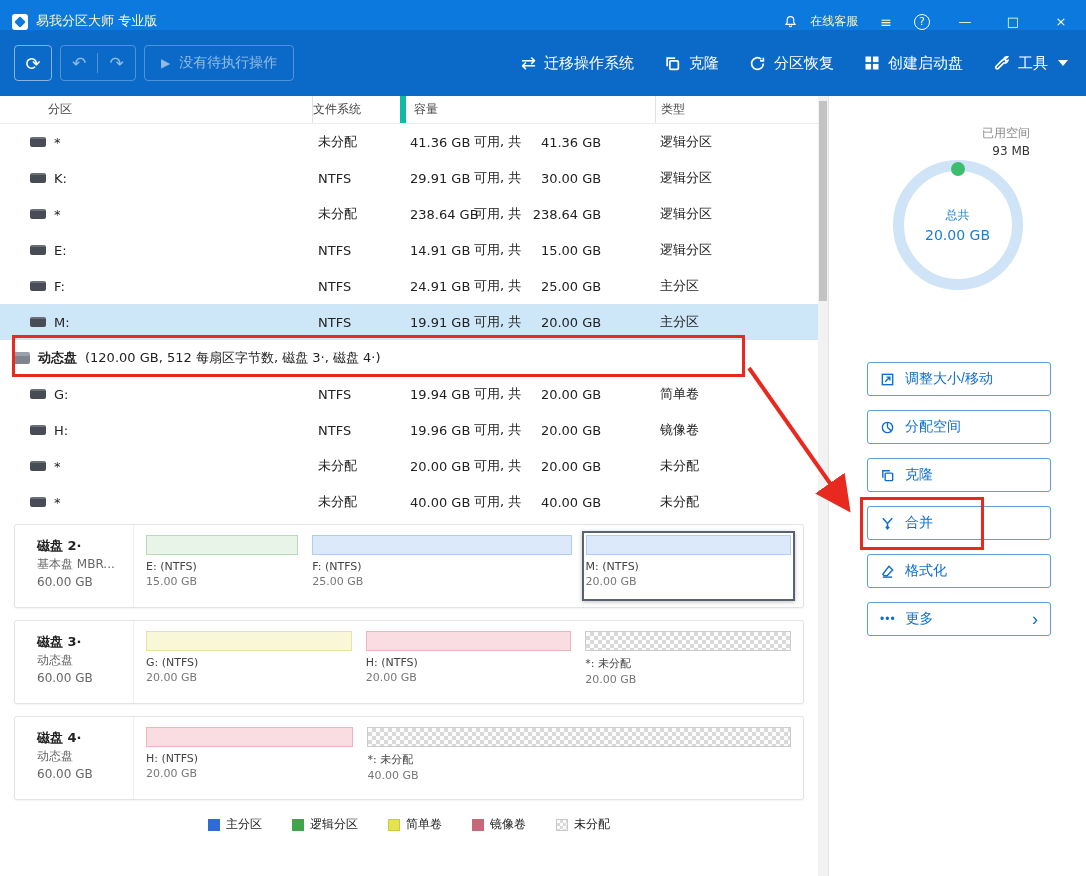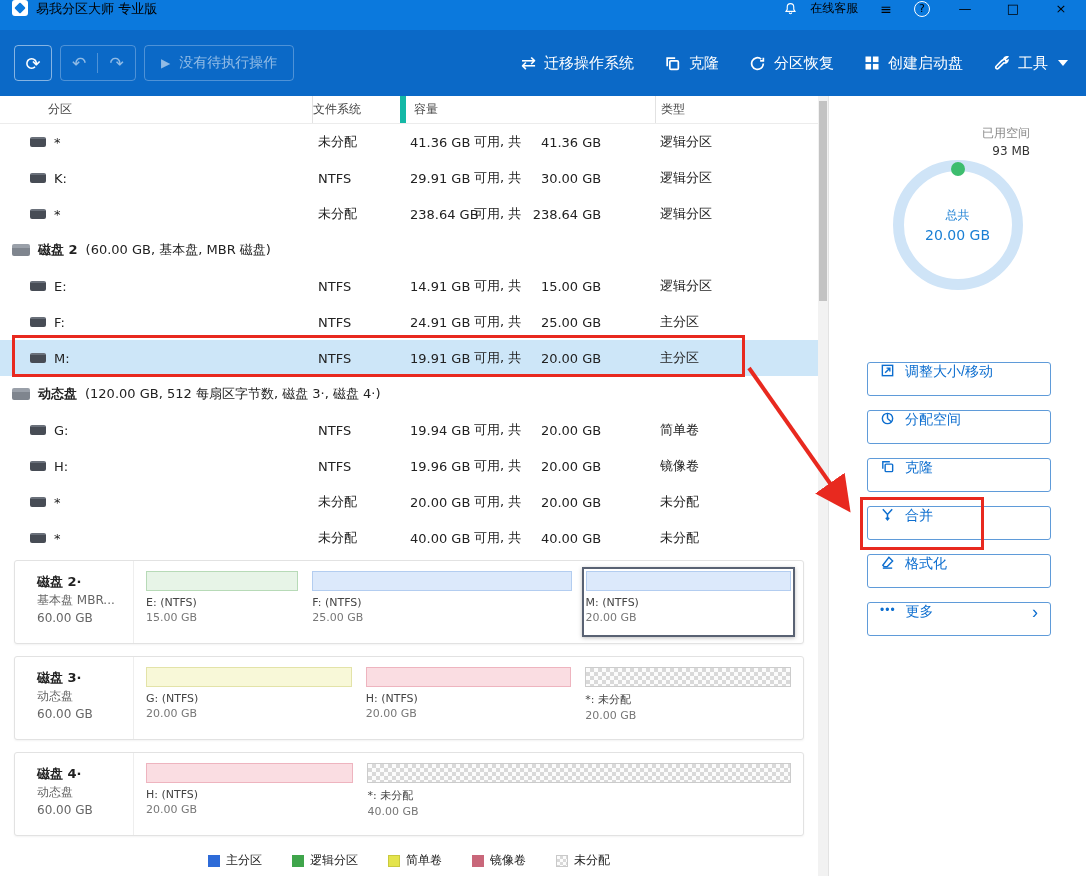--- a/index.html
+++ b/index.html
@@ -1,20 +1,20 @@
 <!DOCTYPE html>
 <html><head>
 <meta charset="utf-8">
 <style>
   * { box-sizing: border-box; margin: 0; padding: 0; }
   body { font-family: "DejaVu Sans", "Liberation Sans", sans-serif; background: #888; }
   .app { position: relative; width: 1086px; height: 876px; background: #fff; overflow: hidden; }
 
   
-  .titlebar { height: 30px; background: #0b79dd; display: flex; align-items: flex-start; padding: 0 12px; color: #000000; }
+  .titlebar { height: 30px; background: #0b79dd; display: flex; align-items: flex-end; padding: 0 12px; color: #fef9c3; }
   .app-logo { width: 16px; height: 16px; background: #fff; border-radius: 3px; margin-right: 8px; position: relative; flex: 0 0 auto; }
   .app-logo::after { content: ""; position: absolute; left: 4px; top: 4px; width: 8px; height: 8px; background: #0b79dd; border-radius: 1px; transform: rotate(45deg); }
   .app-title { font-size: 13px; }
   .ttb-right { margin-left: auto; display: flex; align-items: center; gap: 22px; }
   .online { display: flex; align-items: center; gap: 13px; font-size: 12px; cursor: pointer; }
   .ttb-icon { font-size: 14px; line-height: 1; cursor: pointer; }
   .help-circle { width: 16px; height: 16px; border: 1.4px solid #fff; border-radius: 50%; font-size: 11px; display: flex; align-items: center; justify-content: center; cursor: pointer; }
   .win-btn { width: 26px; text-align: center; font-size: 13px; cursor: pointer; }
 
   
@@ -98,21 +98,21 @@
   
   .usage { position: absolute; top: 28px; right: 56px; text-align: right; line-height: 18px; }
   .usage .u-label { font-size: 12px; color: #888; }
   .usage .u-value { font-size: 12px; color: #333; }
   .donut { position: absolute; top: 64px; left: 50%; transform: translateX(-50%); width: 130px; height: 130px; border: 11px solid #cfe4f7; border-radius: 50%; }
   .donut .dot { position: absolute; top: -9px; left: 50%; margin-left: -7px; width: 14px; height: 14px; border-radius: 50%; background: #3dbd6e; }
   .donut .center { position: absolute; inset: 0; display: flex; flex-direction: column; align-items: center; justify-content: center; color: #1a7fd4; gap: 3px; }
   .donut .center .cl { font-size: 12px; }
   .donut .center .cv { font-size: 14px; }
   .side-actions { position: absolute; top: 266px; left: 38px; }
-  .side-btn { width: 184px; height: 34px; margin-bottom: 14px; border: 1px solid #5f9bd9; border-radius: 3px; background: #fff; color: #0d6ecf; display: flex; gap: 10px; padding: 0 12px; font-size: 14px; cursor: pointer; }
+  .side-btn { width: 184px; height: 34px; margin-bottom: 14px; border: 1px solid #5f9bd9; border-radius: 3px; background: #fff; color: #0d6ecf; display: flex; align-items: center; gap: 10px; padding: 0 12px; font-size: 14px; cursor: pointer; }
   .side-btn svg { display: block; flex: 0 0 auto; }
   .side-btn .dots { font-size: 12px; letter-spacing: 1px; }
   .side-btn .chev { margin-left: auto; font-size: 18px; line-height: 1; color: #0d6ecf; }
 
   
   .ann { position: absolute; border: 3px solid #e8291f; pointer-events: none; z-index: 60; }
   #ann-row { left: 12px; top: 335px; width: 733px; height: 42px; }
   #ann-btn { left: 860px; top: 497px; width: 124px; height: 53px; }
   .ann-arrow { position: absolute; left: 0; top: 0; pointer-events: none; z-index: 60; }
 </style>
@@ -237,27 +237,20 @@
           </div>
         <div class="c-fs">未分配</div>
         <div class="c-cap">
             <span class="cap-free">238.64 GB</span>
             <span class="cap-sep">可用, 共</span>
             <span class="cap-total">238.64 GB</span>
           </div>
         <div class="c-type">逻辑分区</div>
       </div>
 
-      <div class="pt-row">
-        <div class="disk-cell">
-          <span class="disk-icon"></span>
-          <b>磁盘 2</b>
-          <span>(60.00 GB, 基本盘, MBR 磁盘)</span>
-        </div>
-      </div>
 
       <div class="pt-row">
         <div class="c-name">
             <span class="drive-icon"></span>
             <span>E:</span>
           </div>
         <div class="c-fs">NTFS</div>
         <div class="c-cap">
             <span class="cap-free">14.91 GB</span>
             <span class="cap-sep">可用, 共</span>

